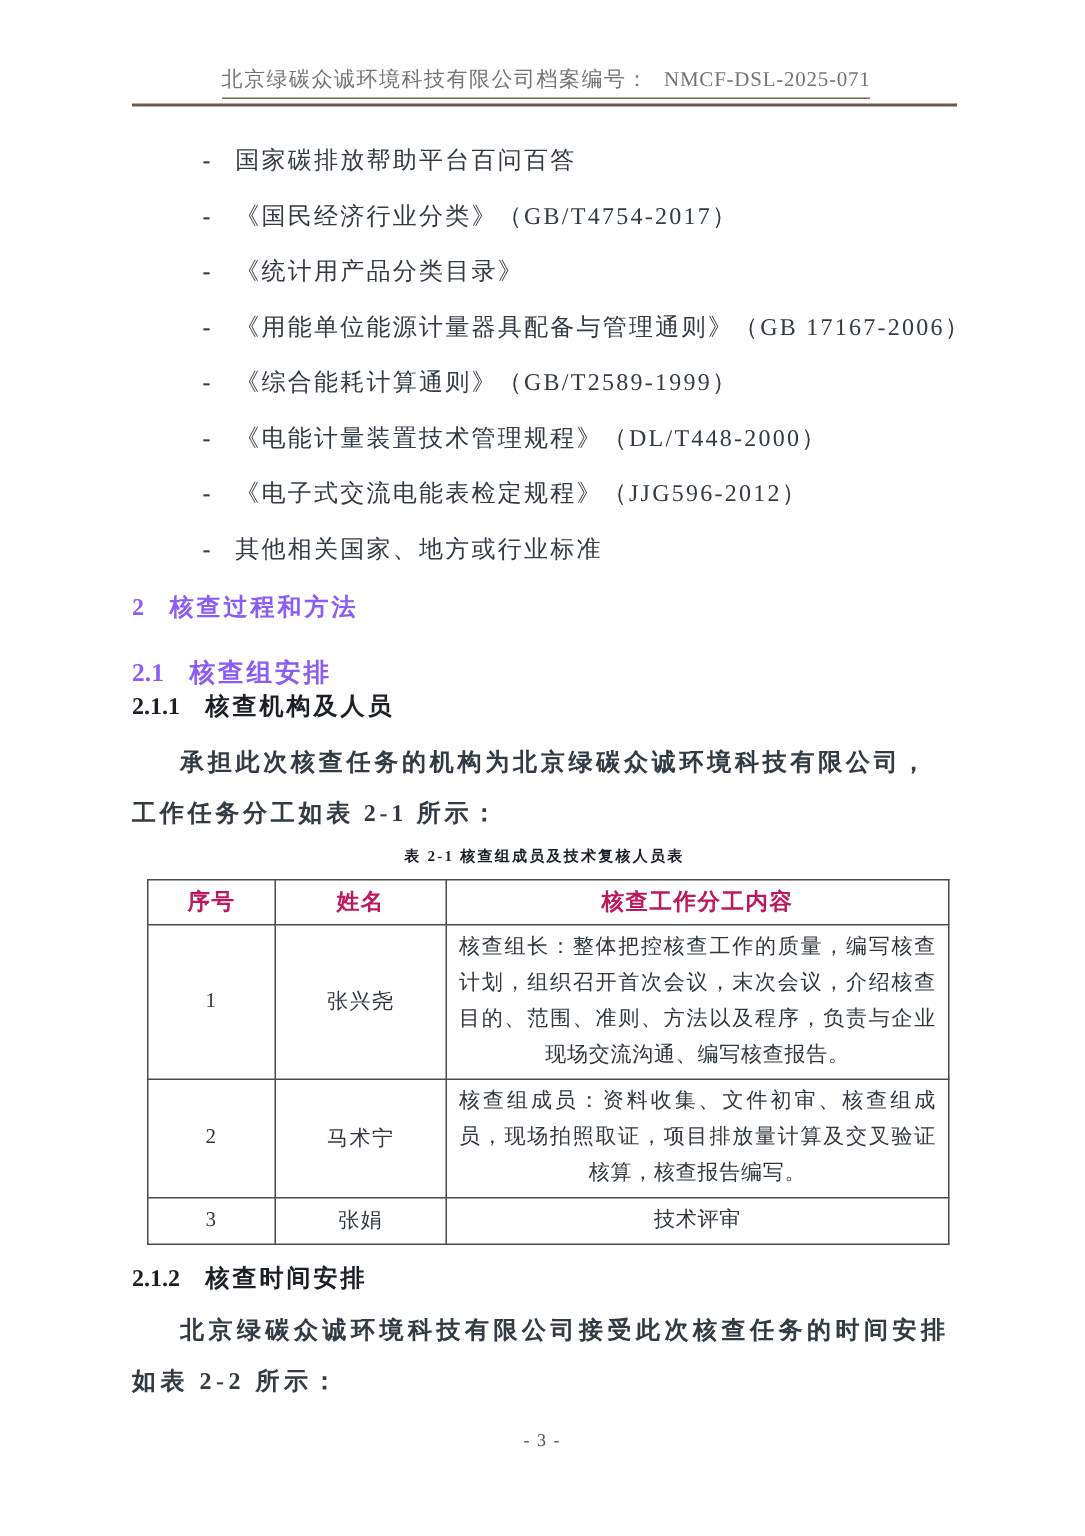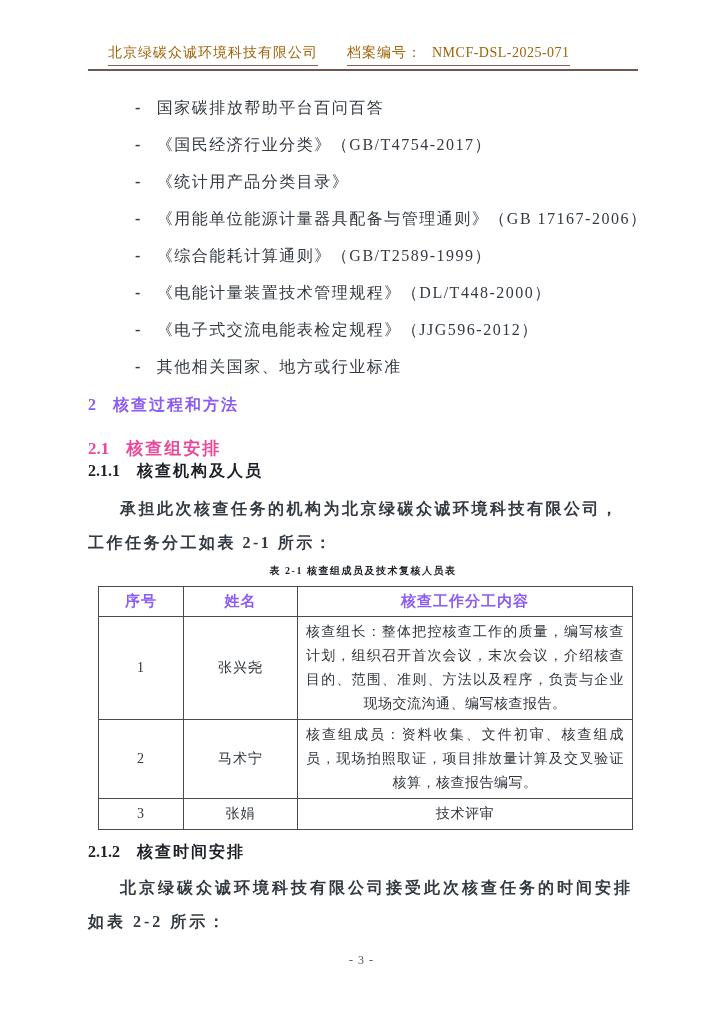--- a/index.html
+++ b/index.html
@@ -13,27 +13,26 @@
     margin: 0 auto;
     background: #ffffff;
     color: #333a42;
     padding: 44px 85px 0 88px;
     overflow: hidden;
   }
 
   
   .hdr-row {
     display: flex;
-    justify-content: flex-start;
+    justify-content: center;
     align-items: flex-end;
     font-size: 14px;
-    color: #a16207;
+    color: #737373;
     letter-spacing: 1px;
     padding: 0 18px 0 20px;
-    gap: 29px;
   }
   .hdr-left { border-bottom: 1px solid #8a6058; padding-bottom: 3px; }
   .hdr-right { border-bottom: 1px solid #8a6058; padding-bottom: 3px; }
   .hdr-right .num { font-family: "Liberation Serif", serif; letter-spacing: 0.5px; margin-left: 10px; }
   .hdr-rule { margin-top: 3px; border-top: 2px solid #6f5851; height: 0; }
 
   
   .ref-list {
     list-style: none;
     margin: 28px 0 0 47px;
@@ -44,21 +43,21 @@
     display: flex;
     align-items: baseline;
     line-height: 18px;
     margin-bottom: 19px;
     white-space: nowrap;
   }
   .ref-list .dash { margin-right: 15px; font-weight: bold; }
 
   
   .h-lvl1 { margin-top: 6px;  font-size: 16px; font-weight: bold; color: #8b5cf6; letter-spacing: 2px; }
-  .h-lvl2 { margin-top: 21px; font-size: 17px; font-weight: bold; color: #ec4899; letter-spacing: 2px; }
+  .h-lvl2 { margin-top: 21px; font-size: 17px; font-weight: bold; color: #8b5cf6; letter-spacing: 2px; }
   .h-lvl3 { margin-top: 1px; font-size: 16px; font-weight: bold; color: #1c2026; letter-spacing: 2px; }
   .h-num { margin-right: 17px; letter-spacing: 0; }
 
   
   .para { margin-top: 10px; font-size: 16px; letter-spacing: 2.5px; font-weight: bold; }
   .para .line { display: block; line-height: 34px; white-space: nowrap; }
   .para .line.indent { text-indent: 2em; }
 
   
   .tbl-caption {
@@ -78,21 +77,21 @@
     color: #30363d;
   }
   table.roster th, table.roster td {
     border: 1px solid #4a4a4a;
     padding: 3px 8px;
     vertical-align: middle;
   }
   table.roster th {
     font-size: 15px;
     font-weight: bold;
-    color: #8b5cf6;
+    color: #be185d;
     text-align: center;
     letter-spacing: 1px;
     height: 30px;
   }
   .col-no   { width: 85px; }
   .col-name { width: 114px; }
   .col-duty { width: 335px; }
   td.c-no, td.c-name { text-align: center; letter-spacing: 1px; }
   td.c-duty {
     text-align: justify;

